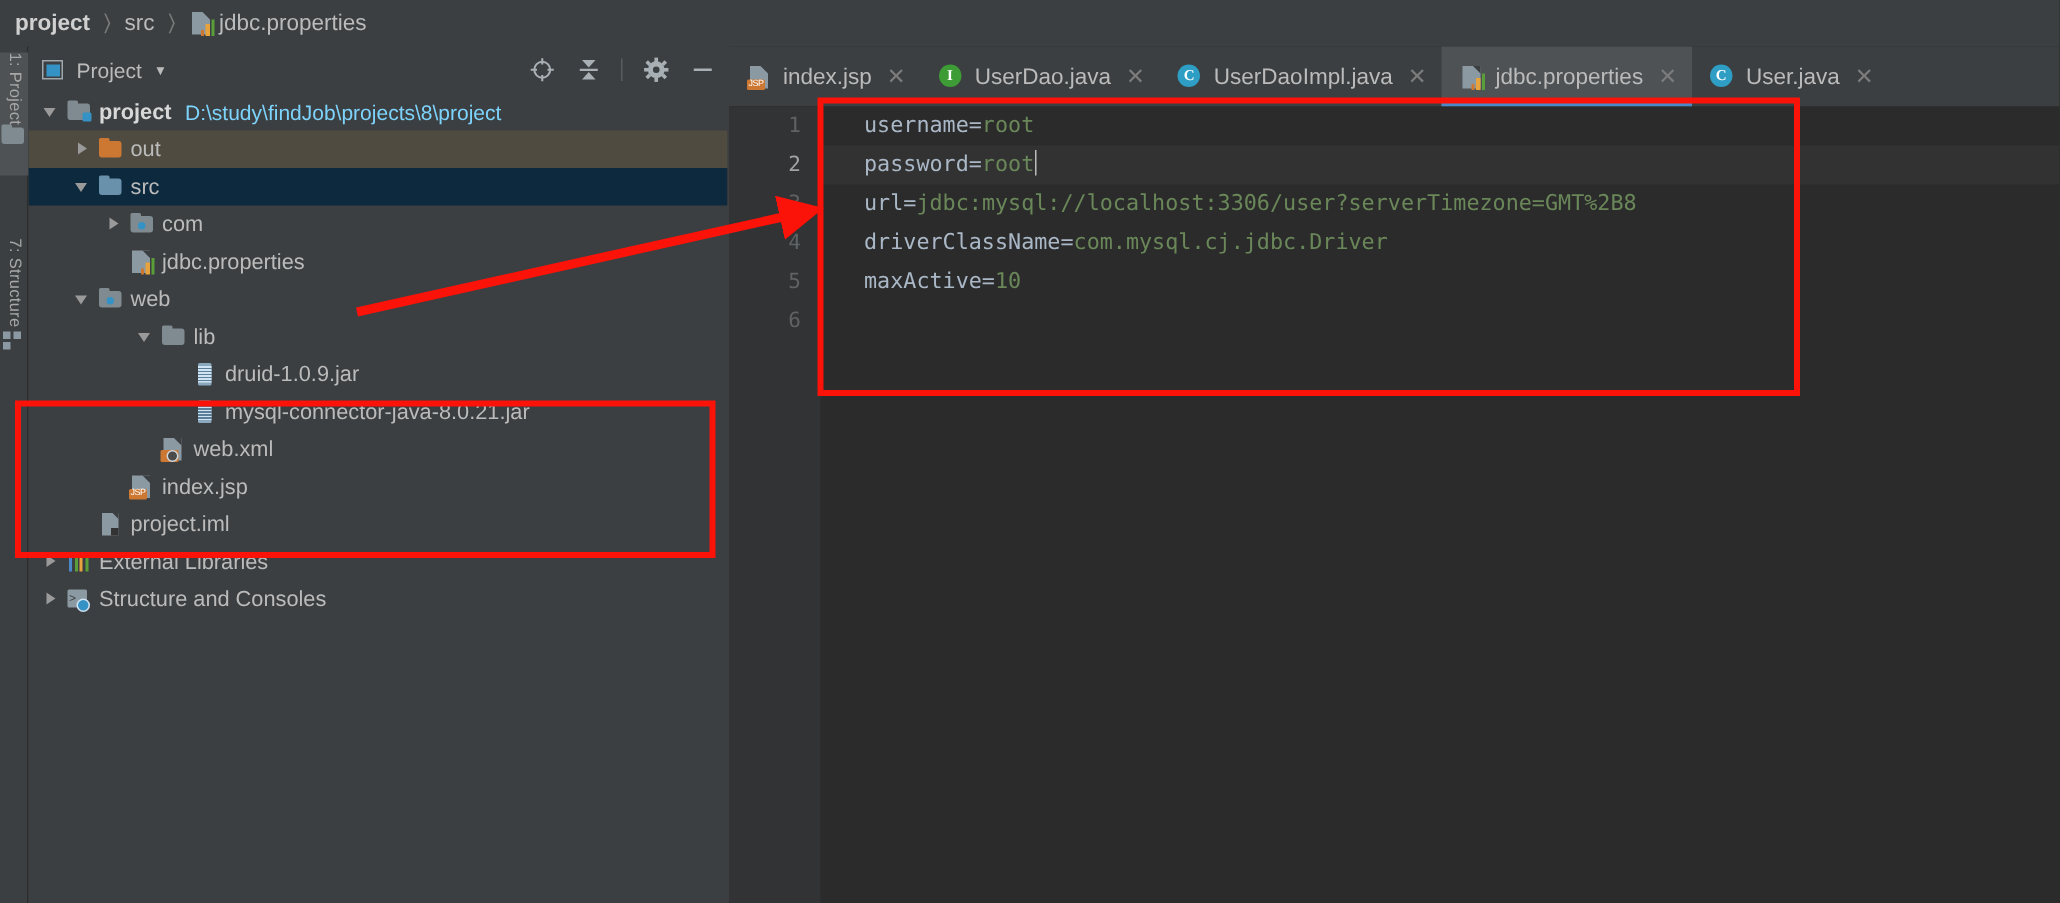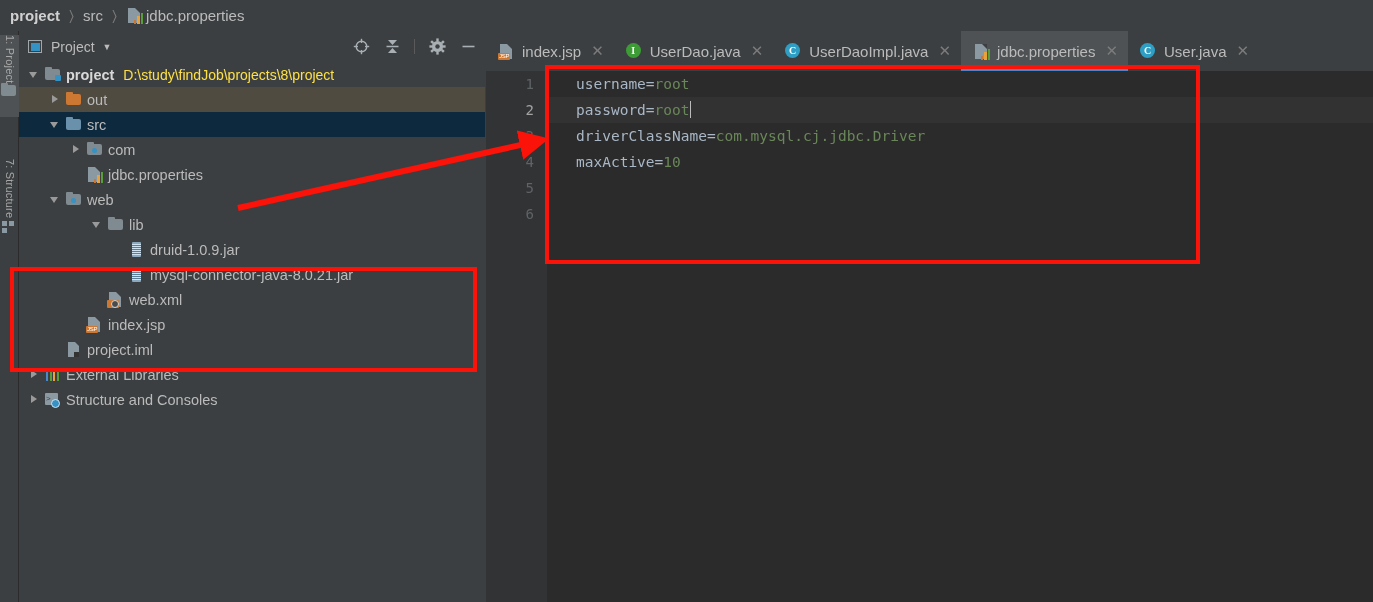--- a/index.html
+++ b/index.html
@@ -65,21 +65,21 @@
     content:""; position:absolute; left:2px; top:1px;
     border-left:6px solid #9a9a9a; border-top:4.5px solid transparent; border-bottom:4.5px solid transparent;
   }
   .arrow.down::after{
     content:""; position:absolute; left:0px; top:3px;
     border-top:6px solid #9a9a9a; border-left:4.5px solid transparent; border-right:4.5px solid transparent;
   }
   .ico{ width:17px; height:17px; flex:0 0 17px; margin:0 5px 0 4px; position:relative; }
   .lbl{ }
   .lbl.bold{ font-weight:bold; color:#d8d8d8; }
-  .path{ color:#fde047; margin-left:9px; font-size:14px; }
+  .path{ color:#7dd3fc; margin-left:9px; font-size:14px; }
 
   
   .fo{ position:absolute; left:1px; top:3px; width:15px; height:11px; border-radius:1px 2px 2px 2px; }
   .fo::before{ content:""; position:absolute; left:0; top:-2.5px; width:7px; height:3px; border-radius:1px 1px 0 0; background:inherit; }
   .fo-gray{ background:#7f8b91; }
   .fo-orange{ background:#cc7832; }
   .fo-mod::after{ content:""; position:absolute; right:-1px; bottom:-1px; width:6px; height:6px; background:#3592c4; border-radius:1px; }
   .fo-dot::after{ content:""; position:absolute; left:4.5px; top:3.5px; width:5px; height:5px; border-radius:50%; background:#3592c4; }
   .fo-src{ background:#6a91ab; }
   .doc{ position:absolute; left:2px; top:1px; width:12px; height:15px; background:#8b99a3; }
@@ -416,20 +416,21 @@
         <div class="gl">1</div>
         <div class="gl cur">2</div>
         <div class="gl">3</div>
         <div class="gl">4</div>
         <div class="gl">5</div>
         <div class="gl">6</div>
       </div>
     <div id="code">
         <div class="cl"><span class="k">username</span><span class="eq">=</span><span class="v">root</span></div>
         <div class="cl cur"><span class="k">password</span><span class="eq">=</span><span class="v">root</span><span class="caret"></span></div>
+        <div class="cl"><span class="k">url</span><span class="eq">=</span><span class="v">jdbc:mysql://localhost:3306/user?serverTimezone=GMT%2B8</span></div>
         <div class="cl"><span class="k">driverClassName</span><span class="eq">=</span><span class="v">com.mysql.cj.jdbc.Driver</span></div>
         <div class="cl"><span class="k">maxActive</span><span class="eq">=</span><span class="v">10</span></div>
       </div>
   </div>
 </div>
 
 <div id="box-code"></div>
 <div id="box-lib"></div>
 <svg id="arrow-svg">
   <defs>

